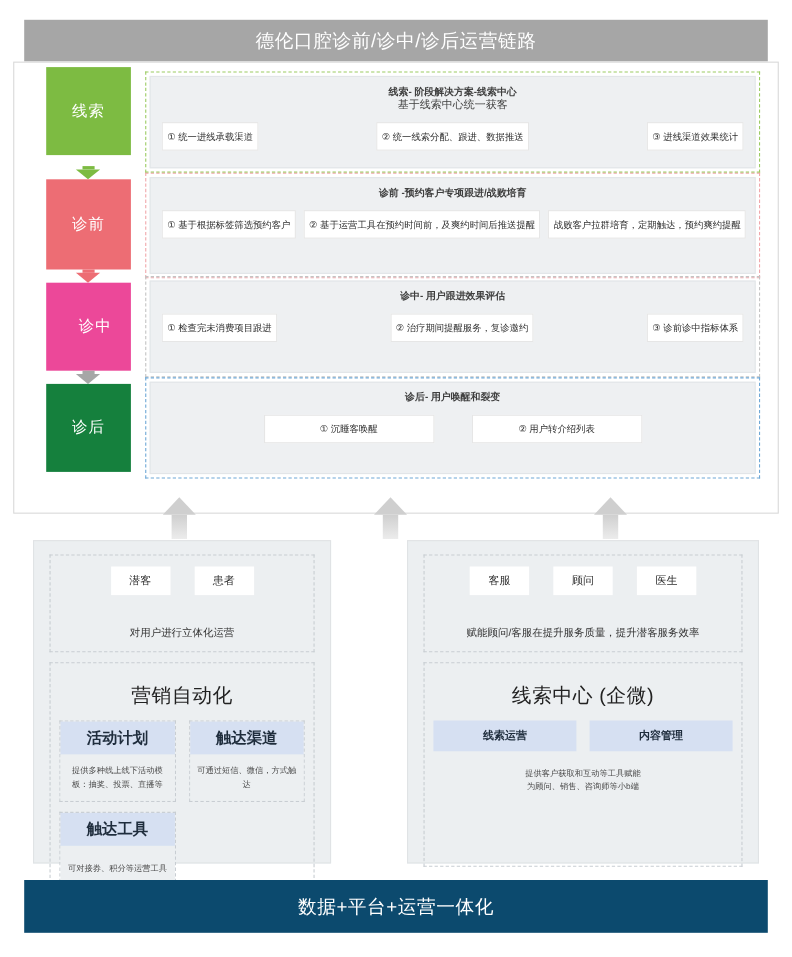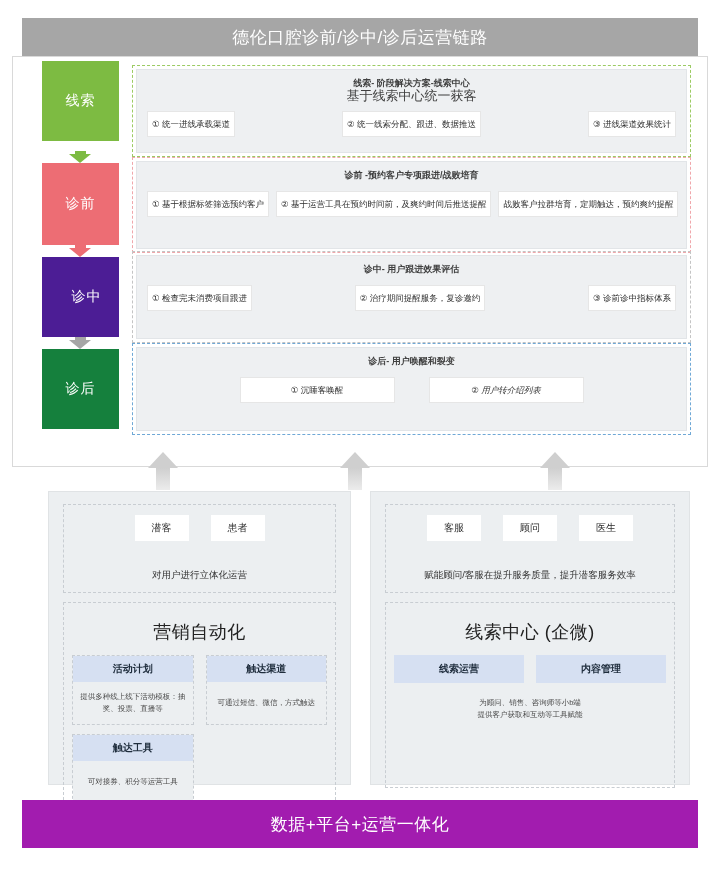--- a/index.html
+++ b/index.html
@@ -47,21 +47,21 @@
     border: 1px solid #e2e5e8;
     height: 100%;
     padding: 7px 10px 8px 10px;
     display: flex; flex-direction: column; align-items: center;
   }
   .panel-title {
     font-size: 9px; font-weight: bold; color: #3f3f3f; line-height: 13px;
     text-align: center;
   }
   .panel-sub {
-    font-size: 13px; color: #3f3f3f; line-height: 12px; text-align: center;
+    font-size: 10px; color: #3f3f3f; line-height: 12px; text-align: center;
   }
   .chip-row {
     display: flex; width: 100%; justify-content: space-between;
     margin-top: 9px; gap: 7px;
   }
   .item-chip {
     background: #ffffff;
     border: 1px solid #e6e6e6;
     font-size: 8.5px; color: #2e2e2e;
     padding: 6px 4px;
@@ -92,21 +92,21 @@
     background: linear-gradient(to bottom, #cfcfcf, #ececec);
   }
 
   
   .bottom-panel {
     position: absolute; top: 491px;
     background: #eceff1;
     border: 1px solid #e0e3e5;
     padding: 12px 14px;
   }
-  .bp-left  { left: 48px;  width: 303px; height: 294px; }
+  .bp-left  { left: 30px;  width: 271px; height: 294px; }
   .bp-right { left: 370px; width: 320px; height: 294px; }
 
   .dash-box {
     border: 1px dashed #c8cdd2;
     width: 100%;
     padding: 10px 8px;
   }
   .dash-box + .dash-box { margin-top: 9px; }
 
   .role-row { display: flex; justify-content: center; gap: 22px; }
@@ -123,21 +123,21 @@
 
   .section-heading {
     text-align: center; font-size: 18px; color: #222222;
     margin: 7px 0 11px 0; letter-spacing: 0.5px;
   }
 
   .feature-grid { display: grid; grid-template-columns: 1fr 1fr; gap: 9px 12px; }
   .feature-card { border: 1px dashed #c8cdd2; }
   .feature-head {
     background: #d6e0f2; color: #1f2d3d;
-    font-size: 10px; font-weight: bold;
+    font-size: 14px; font-weight: bold;
     text-align: center; padding: 6px 2px;
   }
   .feature-body {
     background: #eceff1;
     font-size: 7.5px; color: #4a4a4a;
     text-align: center; line-height: 12px;
     padding: 9px 6px; min-height: 42px;
     display: flex; align-items: center; justify-content: center;
   }
 
@@ -149,21 +149,21 @@
   }
   .pill-note {
     margin-top: 14px; text-align: center;
     font-size: 7.5px; color: #4a4a4a; line-height: 12px;
   }
 
   
   .bottom-banner {
     position: absolute; left: 22px; top: 800px;
     width: 676px; height: 48px;
-    background: #a21caf;
+    background: #0c4a6e;
     display: flex; align-items: center; justify-content: center;
   }
   .bottom-banner-title { color: #ffffff; font-size: 17px; letter-spacing: 0.5px; }
 </style>
 </head>
 <body>
 
 <div class="top-banner">
   <div class="top-banner-title">德伦口腔诊前/诊中/诊后运营链路</div>
 </div>
@@ -197,21 +197,21 @@
     <div class="stage-panel" style="top: 100px; height: 96px; border-color: rgb(240, 167, 171);">
       <div class="stage-inner">
         <div class="panel-title">诊前 -预约客户专项跟进/战败培育</div>
         <div class="chip-row">
           <div class="item-chip">① 基于根据标签筛选预约客户</div>
           <div class="item-chip">② 基于运营工具在预约时间前，及爽约时间后推送提醒</div>
           <div class="item-chip">战败客户拉群培育，定期触达，预约爽约提醒</div>
         </div>
       </div>
     </div>
-    <div class="stage-chip" style="top: 200px; height: 80px; background: #4c1d95; padding-left: 12px;">
+    <div class="stage-chip" style="top: 200px; height: 80px; background: #ec4899; padding-left: 12px;">
       <span>诊中</span>
     </div>
     <div class="down-arrow" style="top: 280px; height: 12px;">
       <div class="shaft" style="height:3px;background:#a6a6a6"></div>
       <div class="head" style="border-top:9px solid #a6a6a6"></div>
     </div>
     <div class="stage-panel" style="top: 194px; height: 92px; border-color: rgb(196, 196, 196);">
       <div class="stage-inner">
         <div class="panel-title">诊中- 用户跟进效果评估</div>
         <div class="chip-row">
@@ -222,21 +222,21 @@
       </div>
     </div>
     <div class="stage-chip" style="top: 292px; height: 80px; background: #15803d;">
       <span>诊后</span>
     </div>
     <div class="stage-panel" style="top: 286px; height: 92px; border-color: rgb(111, 168, 214);">
       <div class="stage-inner">
         <div class="panel-title">诊后- 用户唤醒和裂变</div>
         <div class="chip-row" style="justify-content: center; gap: 34px;">
           <div class="item-chip" style="min-width: 155px;">① 沉睡客唤醒</div>
-          <div class="item-chip" style="min-width: 155px; font-style: italic;">② 用户转介绍列表</div>
+          <div class="item-chip" style="min-width: 155px;">② 用户转介绍列表</div>
         </div>
       </div>
     </div>
   </div>
 
 <div class="bottom-panel bp-left">
   <div class="dash-box">
     <div class="role-row">
       <div class="role-chip">潜客</div>
       <div class="role-chip">患者</div>
@@ -273,22 +273,22 @@
     <div class="role-note">赋能顾问/客服在提升服务质量，提升潜客服务效率</div>
   </div>
 
   <div class="dash-box" style="min-height:186px;">
     <div class="section-heading">线索中心 (企微)</div>
     <div class="pill-row">
       <div class="pill">线索运营</div>
       <div class="pill">内容管理</div>
     </div>
     <div class="pill-note" id="pill-note">
+        <div>提供客户获取和互动等工具赋能</div>
         <div>为顾问、销售、咨询师等小b端</div>
-        <div>提供客户获取和互动等工具赋能</div>
       </div>
   </div>
 </div>
 
 <div class="bottom-banner">
   <div class="bottom-banner-title">数据+平台+运营一体化</div>
 </div>
 
 <div class="up-arrow" style="left: 148px; top: 452px;">
     <div class="head"></div>

